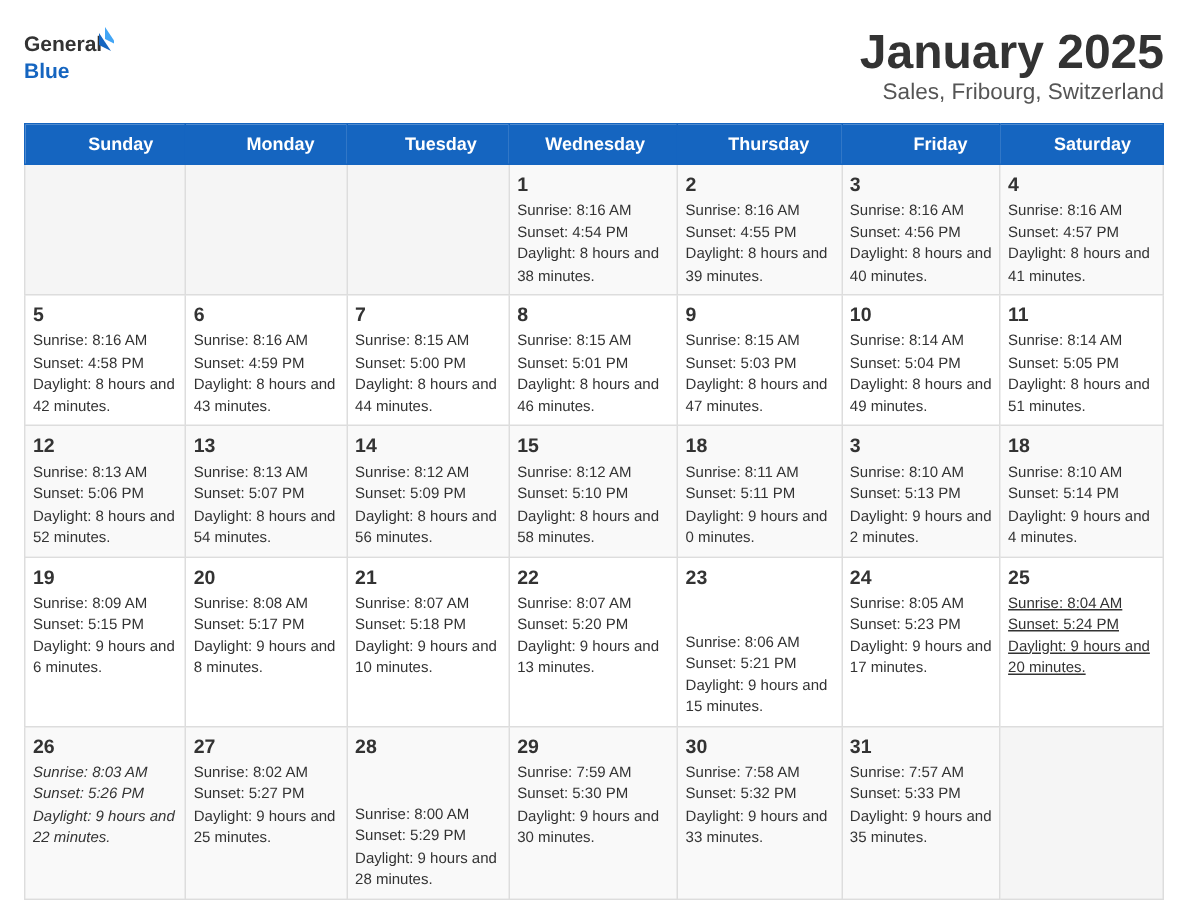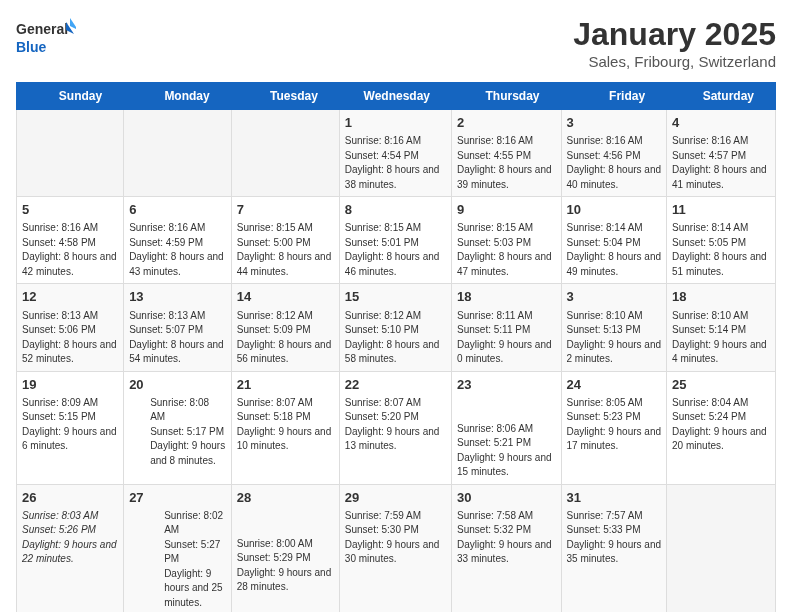--- a/index.html
+++ b/index.html
@@ -229,21 +229,21 @@
       </tr>
       <tr>
         <td>
           <div class="day-number">19</div>
           <div class="day-info" style="white-space: pre-line;">Sunrise: 8:09 AM
 Sunset: 5:15 PM
 Daylight: 9 hours and 6 minutes.</div>
         </td>
         <td>
           <div class="day-number">20</div>
-          <div class="day-info" style="white-space: pre-line; margin-left: 21px;">Sunrise: 8:08 AM
+          <div class="day-info" style="white-space: pre-line;">Sunrise: 8:08 AM
 Sunset: 5:17 PM
 Daylight: 9 hours and 8 minutes.</div>
         </td>
         <td>
           <div class="day-number">21</div>
           <div class="day-info" style="white-space: pre-line;">Sunrise: 8:07 AM
 Sunset: 5:18 PM
 Daylight: 9 hours and 10 minutes.</div>
         </td>
         <td>
@@ -259,35 +259,35 @@
 Daylight: 9 hours and 15 minutes.</div>
         </td>
         <td>
           <div class="day-number">24</div>
           <div class="day-info" style="white-space: pre-line;">Sunrise: 8:05 AM
 Sunset: 5:23 PM
 Daylight: 9 hours and 17 minutes.</div>
         </td>
         <td>
           <div class="day-number">25</div>
-          <div class="day-info" style="white-space: pre-line;">Sunrise: 8:04 AM
+          <div class="day-info" style="white-space: pre-line; text-decoration: underline;">Sunrise: 8:04 AM
 Sunset: 5:24 PM
 Daylight: 9 hours and 20 minutes.</div>
         </td>
       </tr>
       <tr>
         <td>
           <div class="day-number">26</div>
           <div class="day-info" style="white-space: pre-line; font-style: italic;">Sunrise: 8:03 AM
 Sunset: 5:26 PM
 Daylight: 9 hours and 22 minutes.</div>
         </td>
         <td>
           <div class="day-number">27</div>
-          <div class="day-info" style="white-space: pre-line; margin-left: 35px;">Sunrise: 8:02 AM
+          <div class="day-info" style="white-space: pre-line;">Sunrise: 8:02 AM
 Sunset: 5:27 PM
 Daylight: 9 hours and 25 minutes.</div>
         </td>
         <td>
           <div class="day-number">28</div>
           <div class="day-info" style="white-space: pre-line; margin-top: 30px;">Sunrise: 8:00 AM
 Sunset: 5:29 PM
 Daylight: 9 hours and 28 minutes.</div>
         </td>
         <td>

